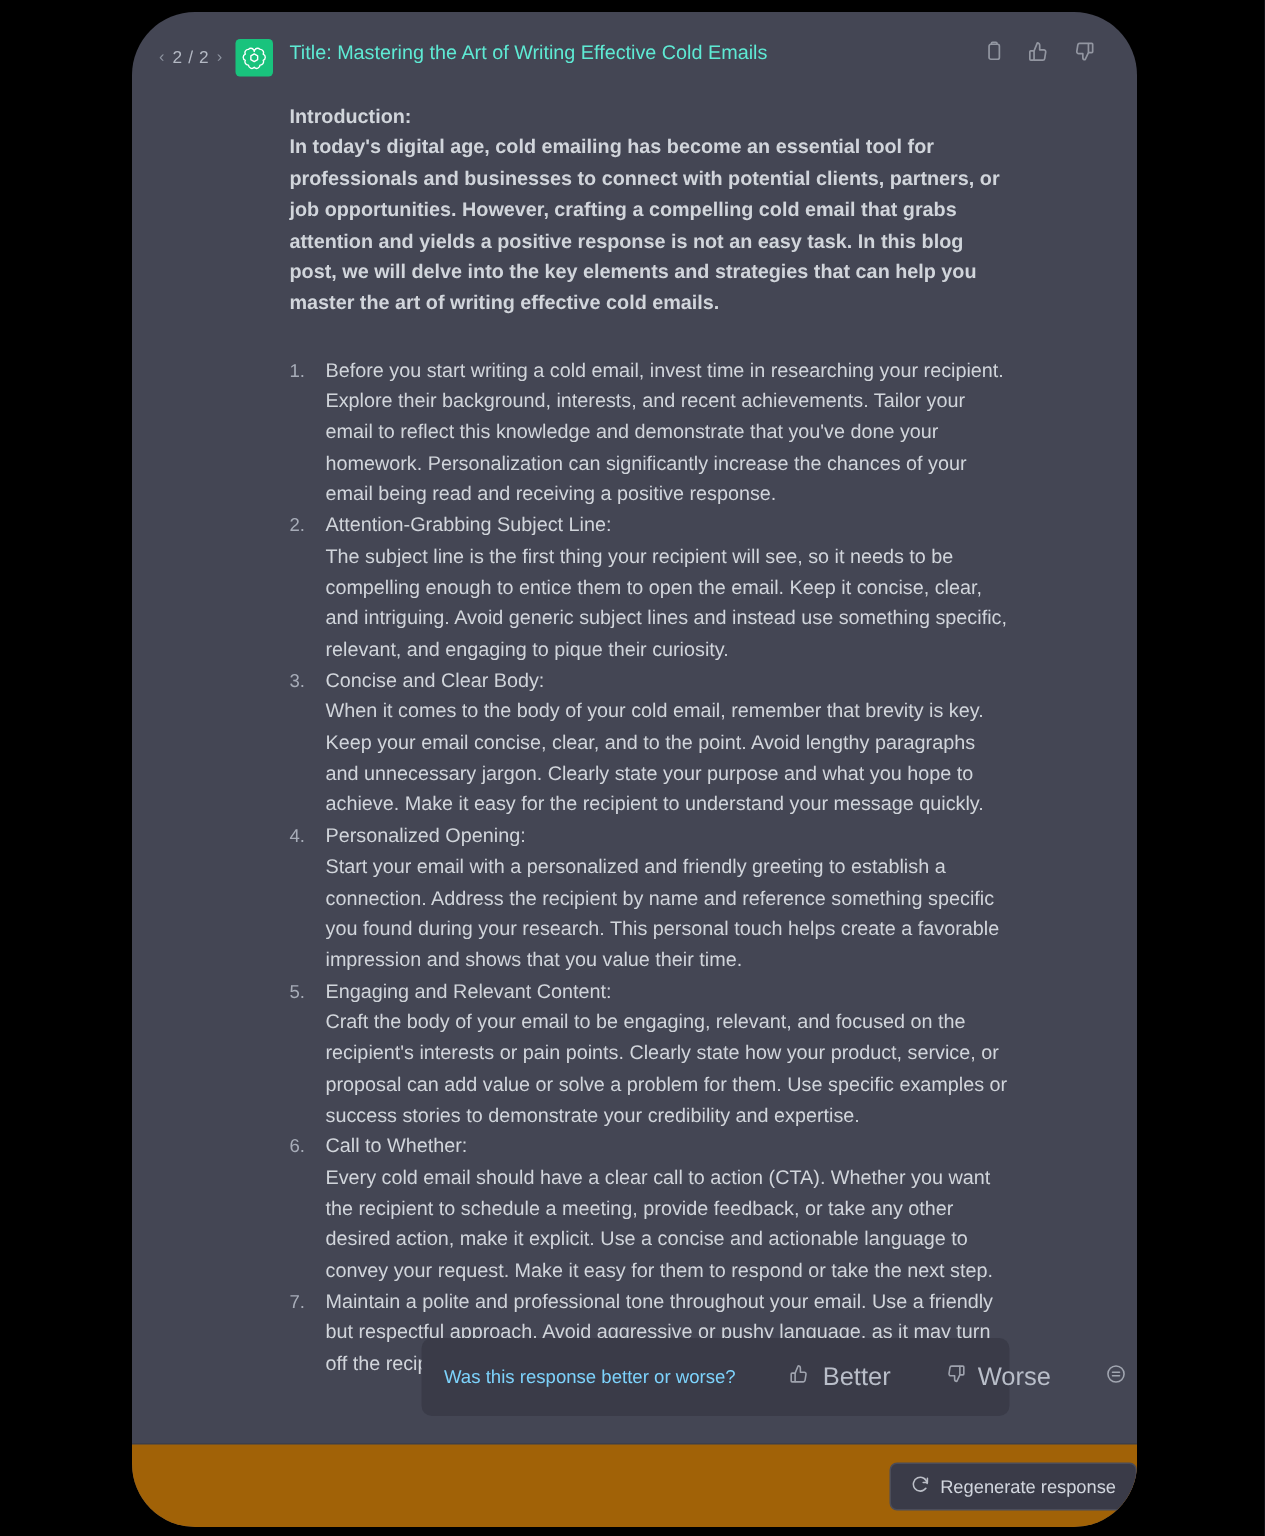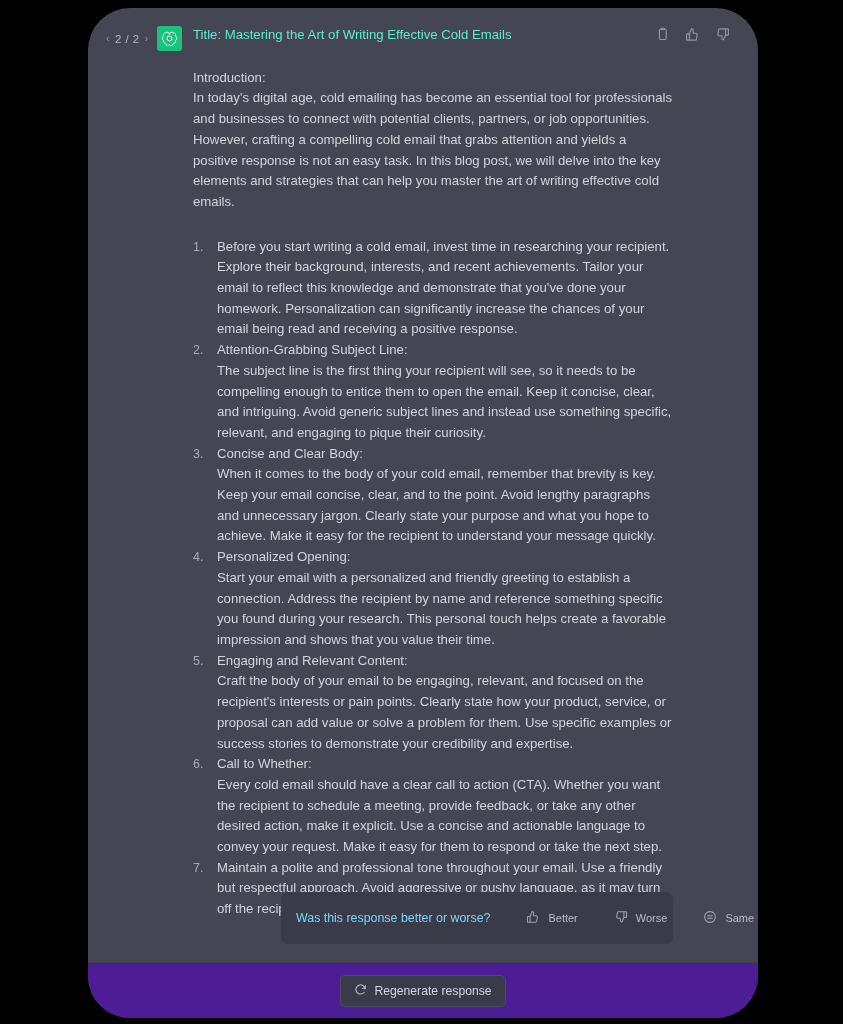--- a/index.html
+++ b/index.html
@@ -83,21 +83,21 @@
   #msg-body {
     flex: 1 1 auto;
     padding-right: 85px;
     color: #d1d5db;
     font-size: 13.2px;
     line-height: 20.7px;
     padding-top: 3px;
   }
 
   #msg-body .title-line { margin-bottom: 22px; color: #5eead4; }
-  #msg-body .para { margin: 0; color: #d1d5db; }
+  #msg-body .para { margin: 0; color: #d1d5db; font-weight: bold; }
   #msg-body .intro-block { margin-bottom: 24px; }
 
   ol.steps {
     list-style: none;
     counter-reset: stepnum;
     margin: 0;
     padding: 0;
   }
   ol.steps > li {
     counter-increment: stepnum;
@@ -145,34 +145,34 @@
   #feedback-bar .fb-question {
     color: #7dd3fc;
     font-size: 12.4px;
     flex: 0 0 auto;
   }
   #feedback-bar .fb-opt {
     display: flex;
     align-items: center;
     gap: 8px;
     color: #b9bec9;
-    font-size: 11px;
+    font-size: 17px;
     cursor: pointer;
     margin-left: 36px;
   }
   #feedback-bar .fb-opt svg { opacity: .78; }
 
   
   #footer {
     flex: 0 0 56px;
-    background: #4c1d95;
+    background: #a16207;
     border-top: 1px solid #3d3f4b;
     display: flex;
     align-items: center;
-    justify-content: center;
+    justify-content: flex-end;
     position: relative;
   }
   #regenerate-button {
     display: inline-flex;
     align-items: center;
     gap: 7px;
     background: #3a3b48;
     border: 1px solid #4b4d5a;
     border-radius: 5px;
     color: #d2d6de;

